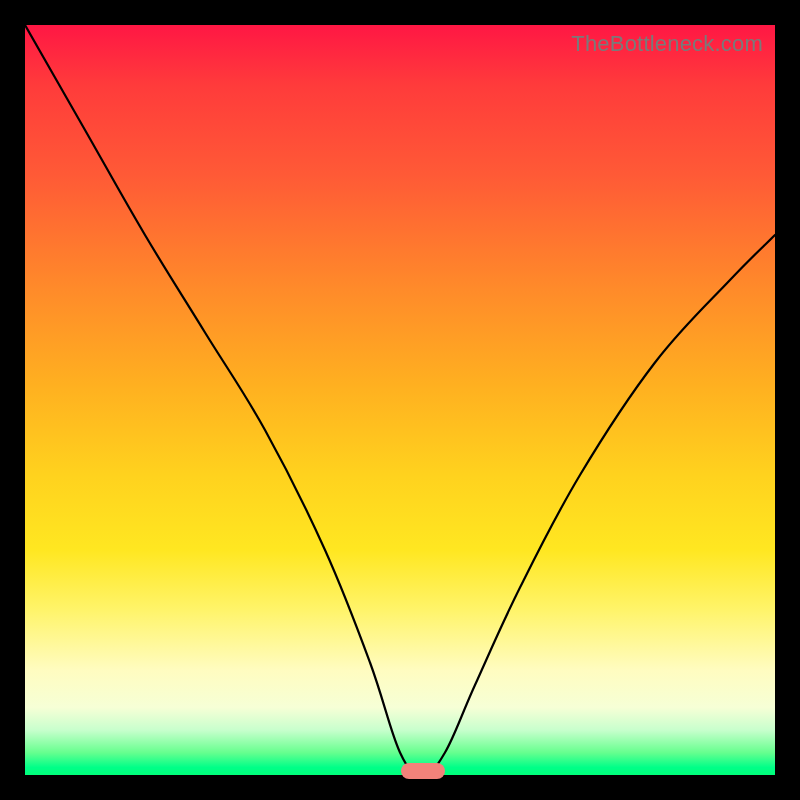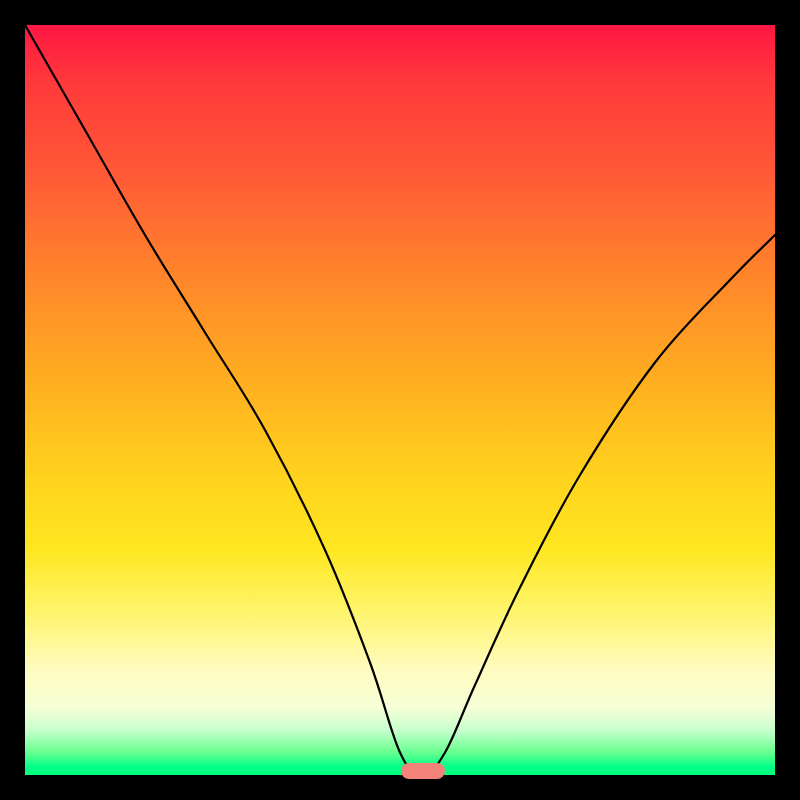--- a/index.html
+++ b/index.html
@@ -57,19 +57,20 @@
     width: 44px;
     height: 16px;
     background: #f2827a;
     border-radius: 8px;
   }
 </style>
 </head>
 <body>
 
 <div class="frame">
+  <div class="watermark">TheBottleneck.com</div>
 
   <svg class="curve" viewBox="0 0 750 750" preserveAspectRatio="none">
     <path fill="none" stroke="#000" stroke-width="2.2" stroke-linecap="round" d="M 0.0 0.0 C 10.8 18.9, 38.4 67.2, 60.0 105.0 C 81.6 142.8, 98.4 173.6, 120.0 210.0 C 141.6 246.4, 158.4 272.4, 180.0 307.5 C 201.6 342.6, 218.4 365.9, 240.0 405.0 C 261.6 444.1, 281.1 483.1, 300.0 525.0 C 318.9 566.9, 331.5 601.0, 345.0 637.5 C 358.5 674.0, 365.6 707.3, 375.0 727.5 C 384.4 747.8, 389.4 750.0, 397.5 750.0 C 405.6 750.0, 410.6 743.7, 420.0 727.5 C 429.5 711.3, 436.5 689.7, 450.0 660.0 C 463.5 630.3, 476.1 600.3, 495.0 562.5 C 513.9 524.7, 530.7 490.5, 555.0 450.0 C 579.3 409.5, 603.0 372.6, 630.0 337.5 C 657.0 302.4, 683.4 277.9, 705.0 255.0 C 726.6 232.1, 741.9 218.1, 750.0 210.0"></path>
   </svg>
 
   <div class="marker" style="left: 375.5px; top: 738px; background: rgb(242, 130, 122);"></div>
 </div>
 
 </body></html>

